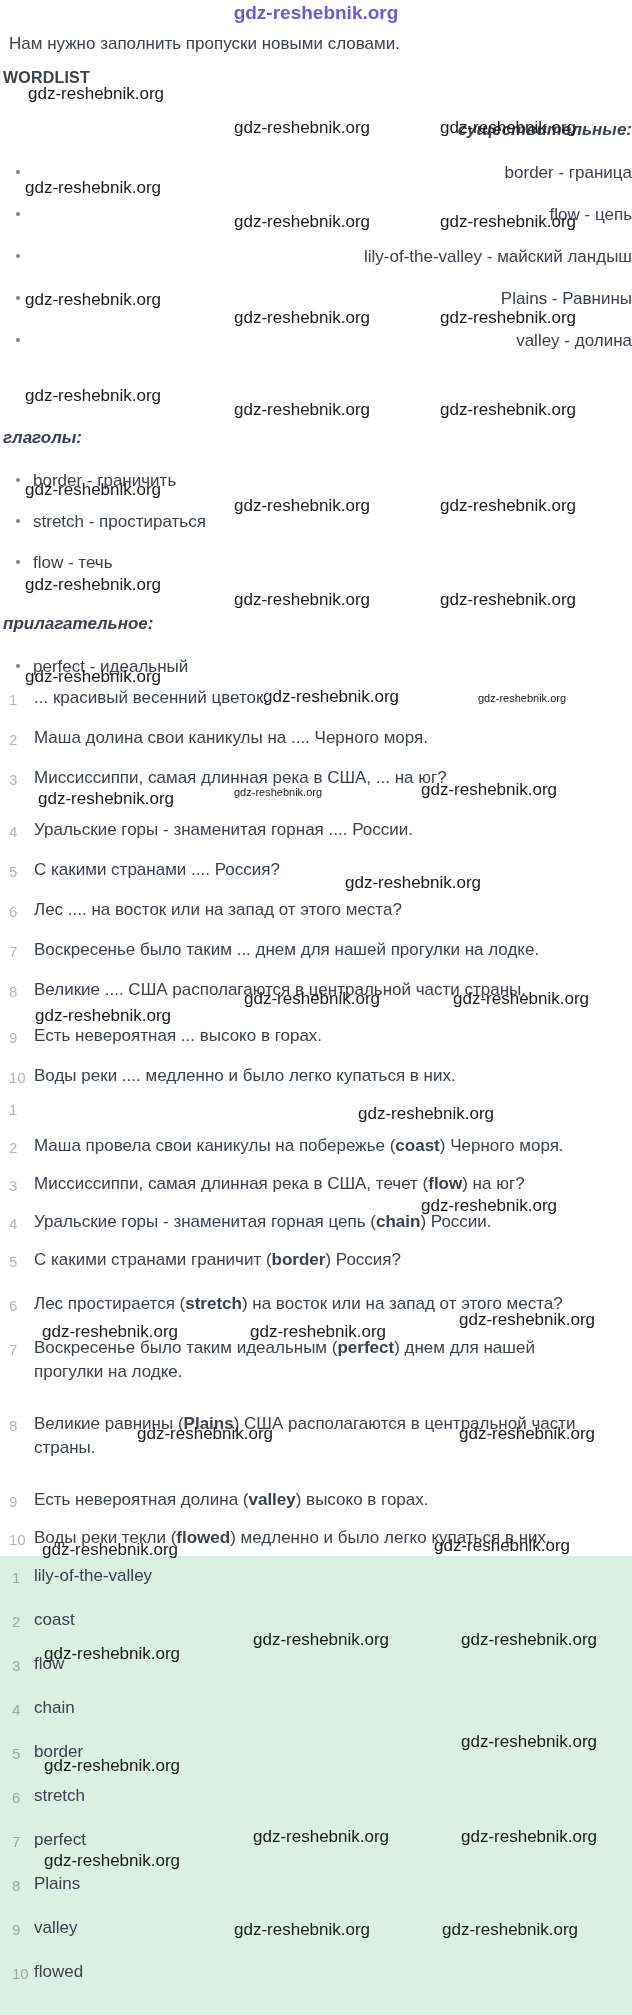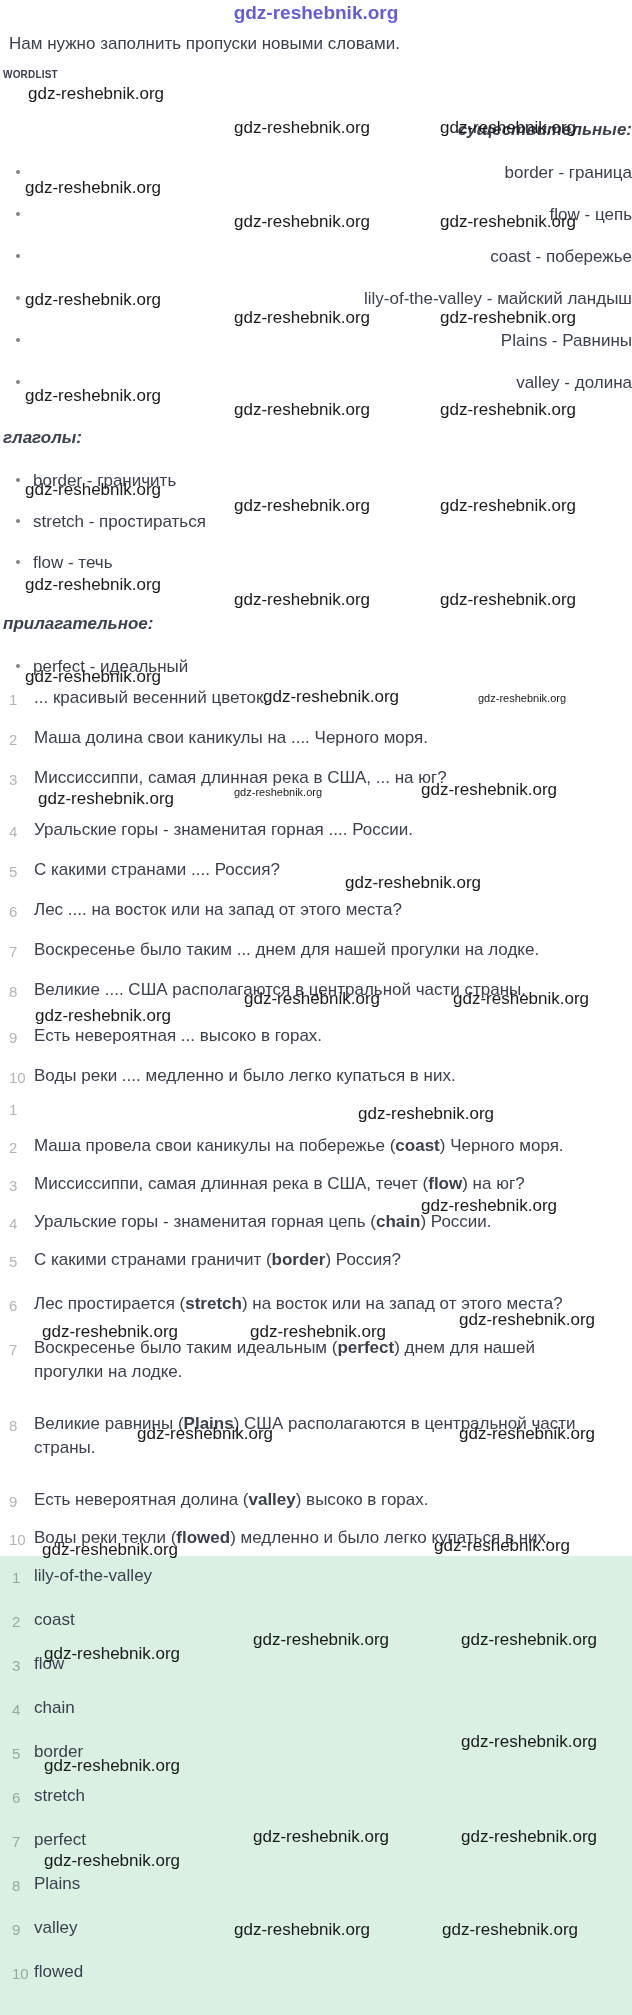--- a/index.html
+++ b/index.html
@@ -3,21 +3,21 @@
 <meta charset="utf-8">
 <style>
   html,body{margin:0;padding:0;background:#fff;}
   .page{
     position:relative;width:632px;height:2015px;background:#fff;overflow:hidden;
     font-family:"Liberation Sans","DejaVu Sans",sans-serif;color:#3c4150;
   }
   .wm-top{position:absolute;top:2px;left:0;width:100%;text-align:center;
     color:#655dd6;font-weight:700;font-size:19px;}
   .intro{position:absolute;top:34px;left:9px;margin:0;font-size:17px;}
-  .wordlist-title{position:absolute;top:69px;left:3px;font-size:10px;font-weight:700;letter-spacing:.2px;}
+  .wordlist-title{position:absolute;top:69px;left:3px;font-size:16px;font-weight:700;letter-spacing:.2px;}
   .sec{position:absolute;left:0;width:632px;}
   .sec-nouns{top:118px;text-align:right;} .sec-verbs{top:426px;} .sec-adj{top:612px;}
   .sec-heading{margin:0 0 0 3px;font-size:17px;font-weight:700;font-style:italic;line-height:24px;}
   .w-list{margin-top:20px;}
   .w-item{position:relative;padding-left:33px;height:42px;font-size:17px;line-height:22px;}
   .sec-verbs .w-item{height:41px;}
   .dot{position:absolute;left:16px;top:8px;width:4px;height:4px;border-radius:50%;background:#7d828c;}
   .block{position:absolute;left:0;width:632px;}
   .questions{top:686px;} .answers{top:1096px;}
   .row{position:relative;padding-left:34px;padding-right:28px;font-size:17px;line-height:24px;box-sizing:border-box;}
@@ -41,21 +41,20 @@
 
   <p class="intro">Нам нужно заполнить пропуски новыми словами.</p>
 
   <div class="wordlist-title">WORDLIST</div>
 
   <div class="sec sec-nouns">
     <div class="sec-heading">существительные:</div>
     <div class="w-list">
       <div class="w-item"><span class="dot"></span><span>border - граница</span></div>
       <div class="w-item"><span class="dot"></span><span>flow - цепь</span></div>
-      <div class="w-item"><span class="dot"></span><span>coast - побережье</span></div>
       <div class="w-item"><span class="dot"></span><span>lily-of-the-valley - майский ландыш</span></div>
       <div class="w-item"><span class="dot"></span><span>Plains - Равнины</span></div>
       <div class="w-item"><span class="dot"></span><span>valley - долина</span></div>
     </div>
   </div>
 
   <div class="sec sec-verbs">
     <div class="sec-heading">глаголы:</div>
     <div class="w-list">
       <div class="w-item"><span class="dot"></span><span>border - граничить</span></div>

